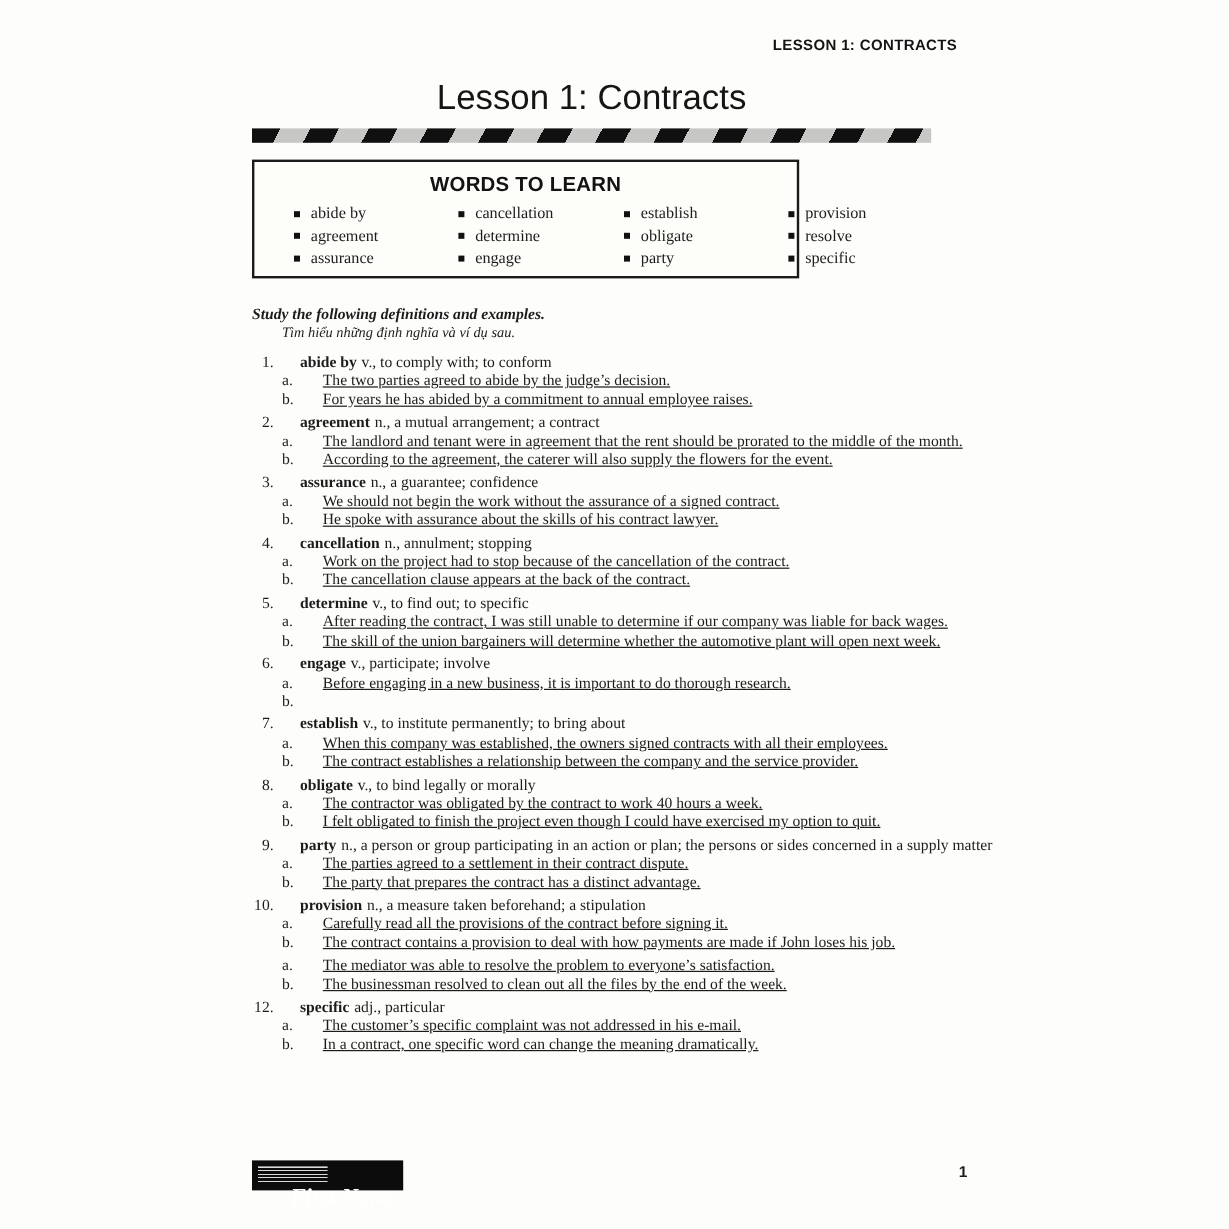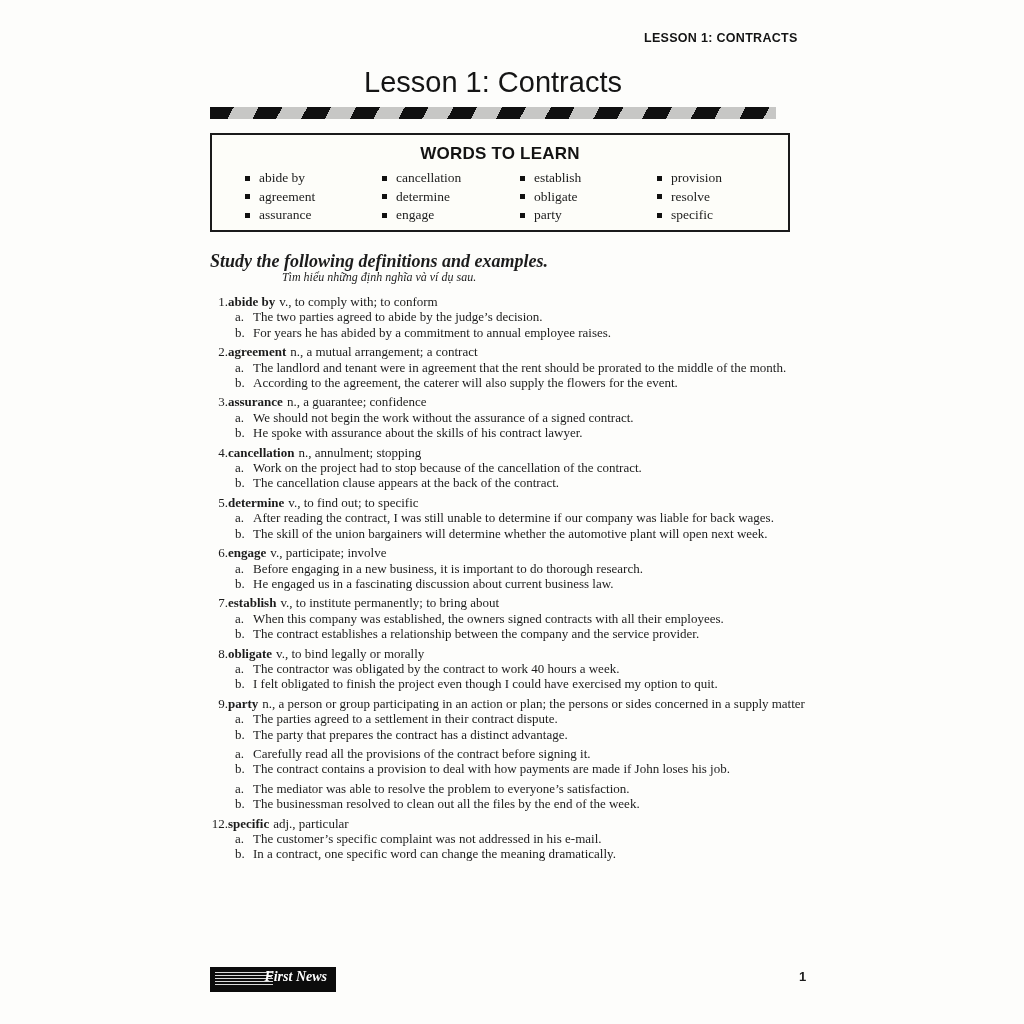--- a/index.html
+++ b/index.html
@@ -15,61 +15,61 @@
   }
   .page-title{
     position:absolute;top:66px;left:210px;width:566px;text-align:center;
     font-family:"Liberation Sans",sans-serif;font-size:29px;color:#151515;
   }
   .stripe-bar{
     position:absolute;top:107px;left:210px;width:566px;height:12px;
     background:repeating-linear-gradient(118deg,#101010 0 21px,#c7c7c5 21px 43px);
   }
   .words-box{
-    position:absolute;top:133px;left:210px;width:580px;height:99px;
+    position:absolute;top:133px;left:210px;width:456px;height:99px;
     border:2px solid #1b1b1b;background:#fdfdf9;box-sizing:border-box;
   }
   .words-box-title{
     margin:9px 0 7px;text-align:center;
     font-family:"Liberation Sans",sans-serif;font-weight:bold;
     font-size:17px;letter-spacing:.2px;color:#131313;
   }
   .words-grid{
     display:grid;grid-template-columns:137px 138px 137px 1fr;
     padding-left:33px;row-gap:4px;
   }
   .word-item{display:flex;align-items:center;line-height:14.5px;font-size:13.5px;}
   .square-bullet{width:5px;height:5px;background:#111;flex:none;margin-right:9px;}
   .instructions{position:absolute;top:253px;left:210px;}
-  .instr-en{font-style:italic;font-weight:bold;font-size:18px;line-height:17px;}
+  .instr-en{font-style:italic;font-weight:bold;font-size:13px;line-height:17px;}
   .instr-vi{font-style:italic;font-size:12px;line-height:14px;text-align:center;}
   .definitions{
     position:absolute;top:294px;left:208px;width:625px;
     font-size:13px;line-height:15.4px;
   }
   .def-item{margin-bottom:4px;}
   .def-head{display:flex;}
   .def-num{width:20px;text-align:right;flex:none;}
-  .def-body{margin-left:0;}
+  .def-body{margin-left:22px;}
   .def-term{font-weight:bold;margin-right:4px;}
   .examples{margin-left:27px;}
   .ex-row{display:flex;}
   .ex-label{width:13px;flex:none;}
-  .ex-text{margin-left:5px;}
+  .ex-text{margin-left:21px;text-decoration:underline;}
   .publisher-logo{
     position:absolute;top:967px;left:210px;width:126px;height:25px;
     background:#0c0c0c;
   }
   .logo-lines{
     position:absolute;left:5px;top:5px;width:58px;height:13px;
     background:repeating-linear-gradient(180deg,rgba(255,255,255,.85) 0 1px,transparent 1px 3px);
   }
   .logo-text{
-    position:absolute;right:9px;top:2px;color:#ffffff;
-    font-style:italic;font-weight:bold;font-size:14px;
+    position:absolute;right:9px;top:20px;color:#ffffff;
+    font-style:italic;font-weight:bold;font-size:19px;
     font-family:"Liberation Serif",serif;
   }
   .page-number{
     position:absolute;top:969px;left:799px;
     font-family:"Liberation Sans",sans-serif;font-weight:bold;font-size:13px;
   }
 </style>
 </head>
 <body>
 
@@ -246,21 +246,20 @@
       <span class="def-body"><span class="def-term">engage</span><span>v., participate; involve</span></span>
     </div>
     <div class="examples">
   <div class="ex-row">
     <span class="ex-label">a.</span>
     <span class="ex-text">Before engaging in a new business, it is important to do thorough research.</span>
   </div>
 
   <div class="ex-row">
     <span class="ex-label">b.</span>
-    <span class="ex-text">He engaged us in a fascinating discussion about current business law.</span>
   </div>
 </div>
   </div>
 
   <div class="def-item">
     <div class="def-head">
       <span class="def-num">7.</span>
       <span class="def-body"><span class="def-term">establish</span><span>v., to institute permanently; to bring about</span></span>
     </div>
     <div class="examples">
@@ -306,20 +305,24 @@
   </div>
 
   <div class="ex-row">
     <span class="ex-label">b.</span>
     <span class="ex-text">The party that prepares the contract has a distinct advantage.</span>
   </div>
 </div>
   </div>
 
   <div class="def-item">
+    <div class="def-head">
+      <span class="def-num">10.</span>
+      <span class="def-body"><span class="def-term">provision</span><span>n., a measure taken beforehand; a stipulation</span></span>
+    </div>
     <div class="examples">
   <div class="ex-row">
     <span class="ex-label">a.</span>
     <span class="ex-text">Carefully read all the provisions of the contract before signing it.</span>
   </div>
 
   <div class="ex-row">
     <span class="ex-label">b.</span>
     <span class="ex-text">The contract contains a provision to deal with how payments are made if John loses his job.</span>
   </div>

